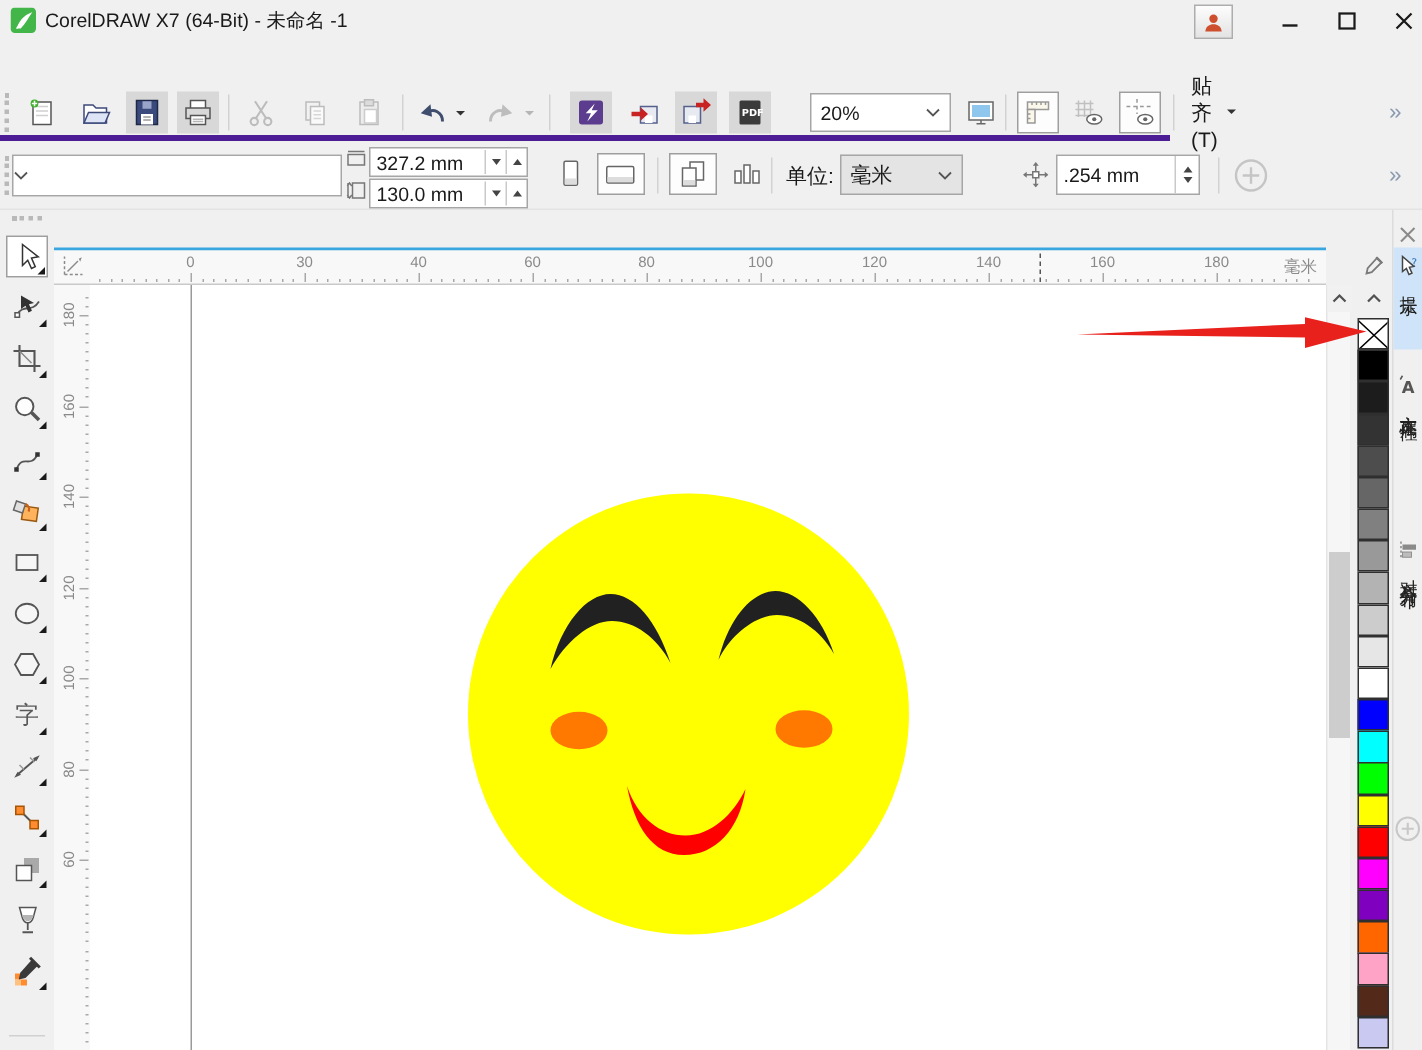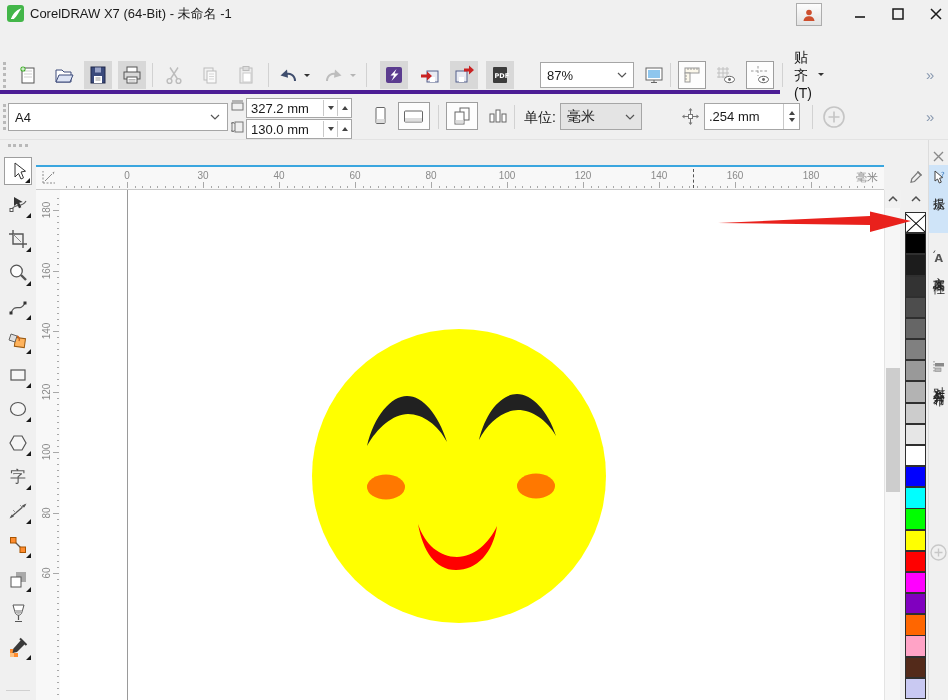--- a/index.html
+++ b/index.html
@@ -212,21 +212,21 @@
           <polygon points="11,4.5 16,4.5 16,1.5 21,6 16,10.5 16,7.5 11,7.5" fill="#c92222"></polygon>
         </svg>
     </div>
     <div class="b tbtn pressed" style="left:486px;top:5px;">
       <svg width="22" height="22">
           <rect x="4" y="3" width="14" height="16" rx="1" fill="#3b3b3b"></rect>
           <text x="5.5" y="13.5" font-size="6.5" font-weight="bold" fill="#fff" font-family="DejaVu Sans, sans-serif">PDF</text>
         </svg>
     </div>
     <div class="b combo" style="left:540px;top:6px;width:94px;height:26px;">
-      <span class="val">87%</span>
+      <span class="val">20%</span>
       <svg width="10" height="6" style="margin-right:6px;">
           <path d="M1,1 L5,5 L9,1" fill="none" stroke="#555" stroke-width="1.2"></path>
         </svg>
     </div>
     <div class="b tbtn" style="left:640px;top:5px;">
       <svg width="22" height="22">
           <rect x="3" y="4" width="16" height="12" fill="#fff" stroke="#666"></rect>
           <rect x="5" y="6" width="12" height="8" fill="#8ec6ee"></rect>
           <path d="M8,18.5 h6 M11,16 v2.5" stroke="#666"></path>
         </svg>
@@ -257,21 +257,20 @@
     <div class="b" style="left:794px;top:5px;height:28px;display:flex;align-items:center;gap:6px;">
       <span style="font-size:14px;">贴齐(T)</span>
       <span class="caret" style="margin-top:1px;"></span>
     </div>
     <div class="b overflow" style="left:926px;top:10px;">»</div>
   </div>
 
   <div class="b propbar">
     <div class="b grip" style="left:3px;top:10px;height:26px;"></div>
     <div class="b combo" style="left:8px;top:9px;width:220px;height:28px;">
-      <span class="val">A4</span>
       <svg width="10" height="6" style="margin-right:7px;">
           <path d="M1,1 L5,5 L9,1" fill="none" stroke="#555" stroke-width="1.2"></path>
         </svg>
     </div>
     <div class="b" style="left:231px;top:6px;">
       <svg width="13" height="12">
           <rect x="1" y="3" width="11" height="7" fill="none" stroke="#777"></rect>
           <path d="M1,1 h11" stroke="#777"></path>
         </svg>
     </div>

